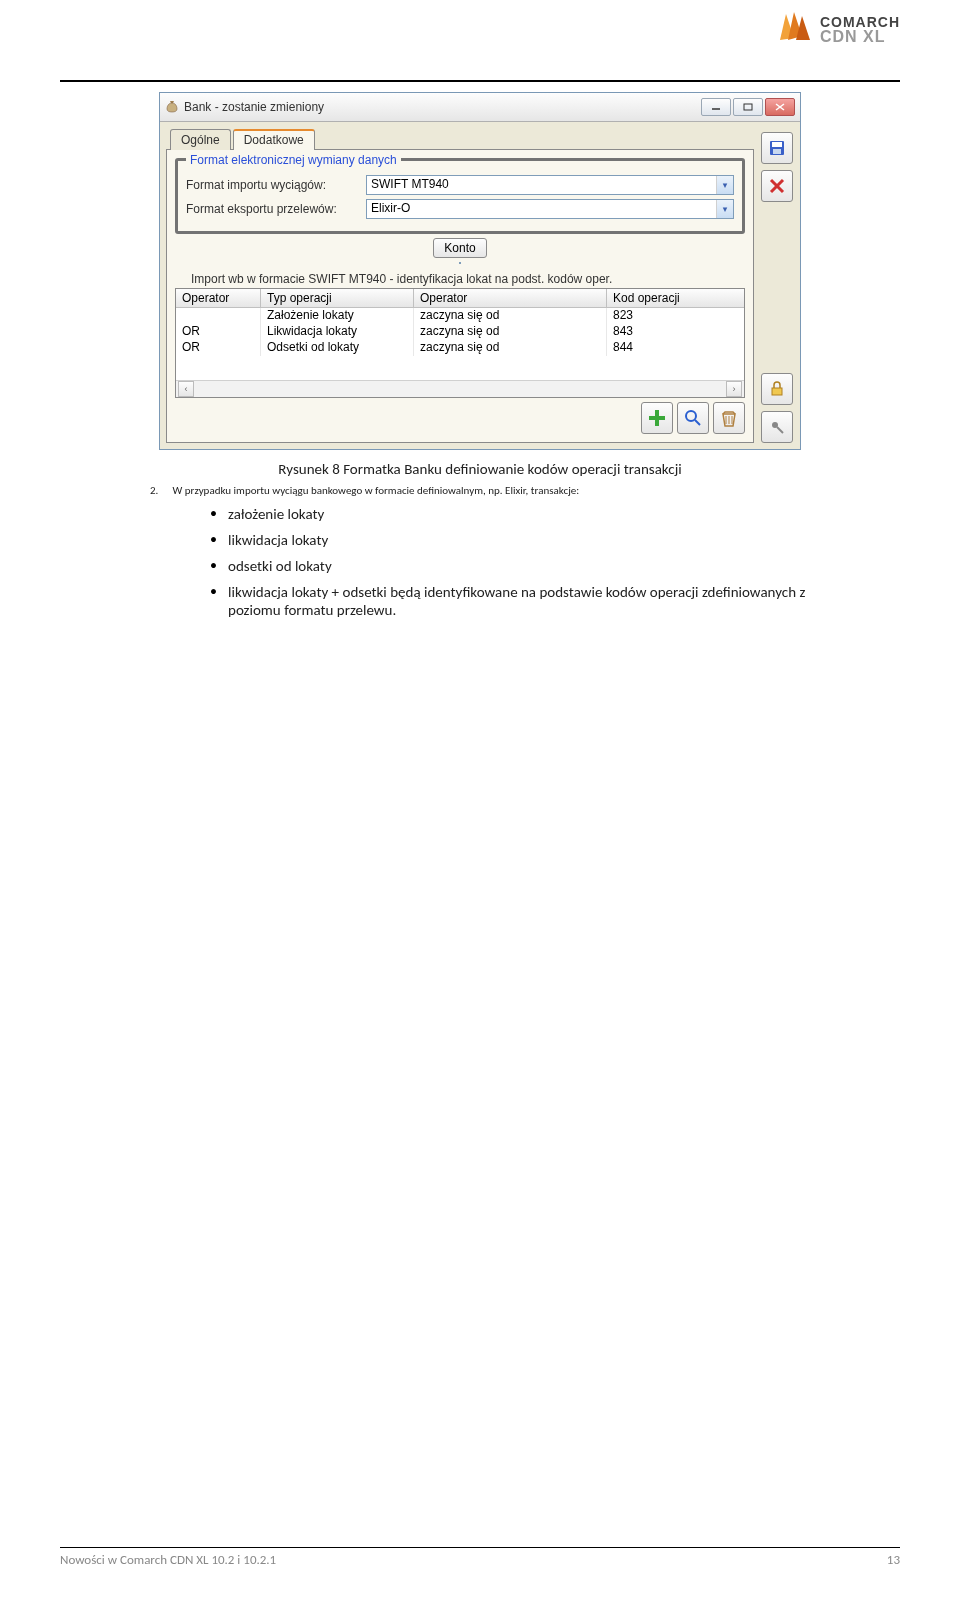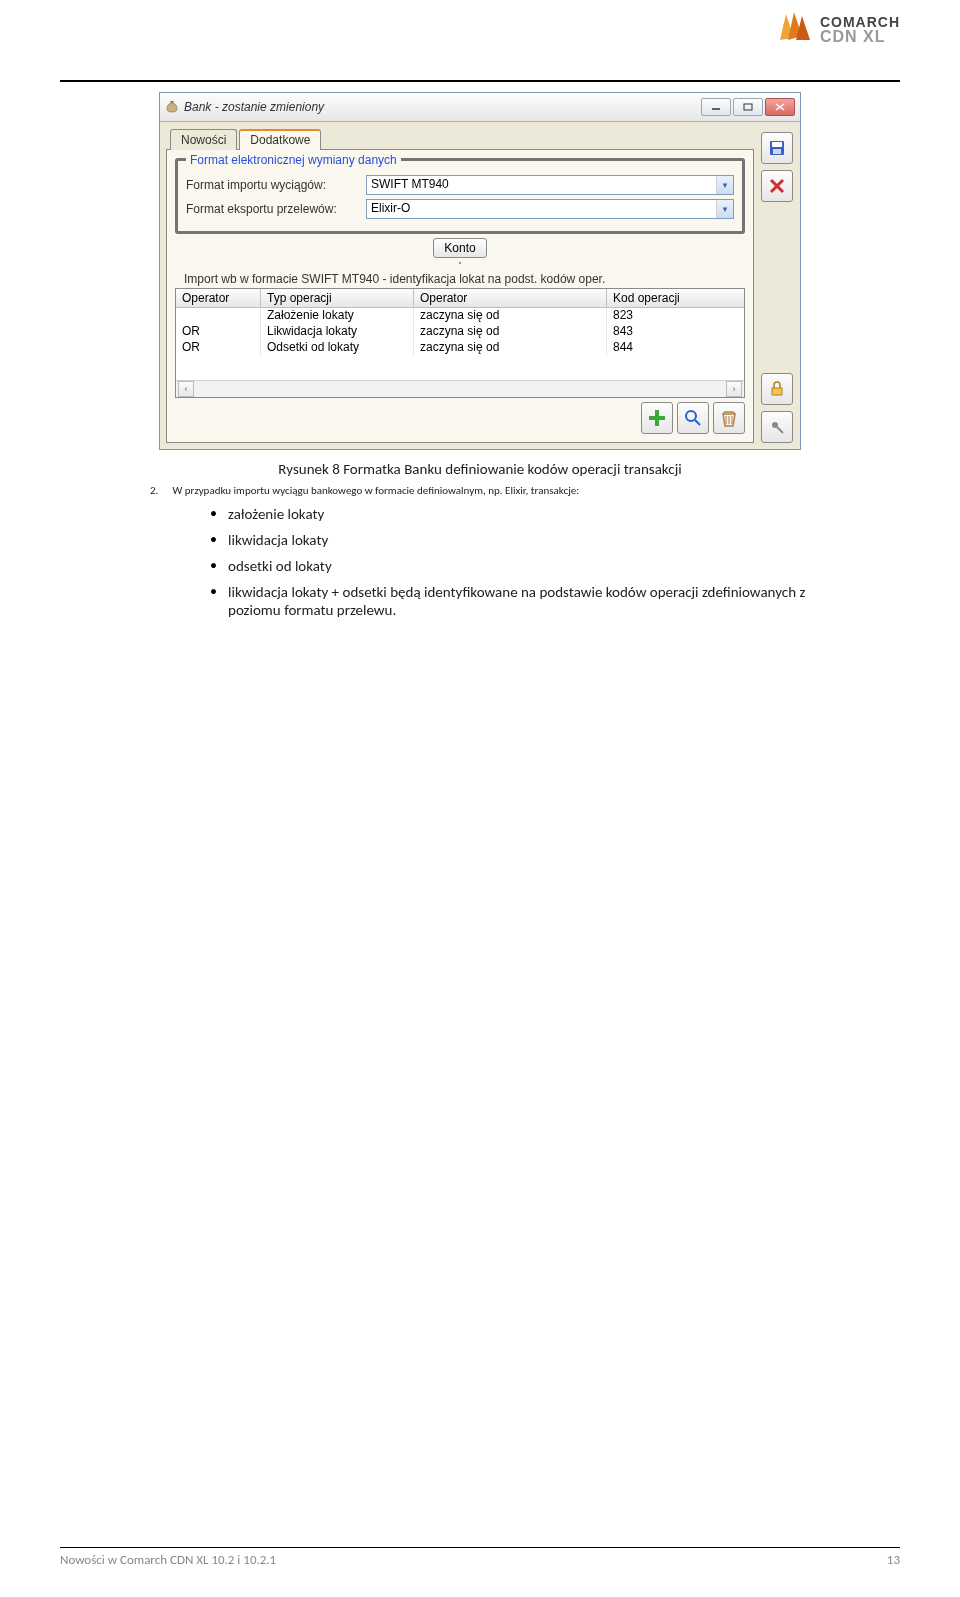--- a/index.html
+++ b/index.html
@@ -65,21 +65,20 @@
     padding: 3px 5px;
     height: 22px;
   }
   .titlebar .icon {
     margin-right: 5px;
   }
   .titlebar .title {
     flex: 1;
     color: #333;
     font-size: 12px;
-    font-style: italic;
   }
   .winbtn {
     width: 28px;
     height: 16px;
     border: 1px solid #9aa7b5;
     margin-left: 2px;
     display: flex;
     align-items: center;
     justify-content: center;
     border-radius: 2px;
@@ -203,21 +202,21 @@
   }
   .konto-input {
     flex: 1;
     border: 1px solid #7f9db9;
     background: #fff;
     height: 18px;
   }
   .import-label {
     font-size: 12px;
     color: #333;
-    margin: 4px 0 2px 9px;
+    margin: 4px 0 2px 16px;
   }
   .grid {
     border: 1px solid #8a8a8a;
     background: #fff;
   }
   .grid-header {
     display: flex;
     background: linear-gradient(#fdfdfd, #e6e6e6);
     border-bottom: 1px solid #c0c0c0;
     justify-content: flex-end;
@@ -398,21 +397,21 @@
       <span class="winbtn close">
         <svg width="10" height="8">
             <line x1="1" y1="1" x2="9" y2="7" stroke="#fff" stroke-width="1.5"></line>
             <line x1="9" y1="1" x2="1" y2="7" stroke="#fff" stroke-width="1.5"></line>
           </svg>
       </span>
     </div>
     <div class="client">
       <div class="main-col">
         <div class="tabs">
-          <div class="tab">Nowości</div>
+          <div class="tab">Ogólne</div>
           <div class="tab active">Dodatkowe</div>
         </div>
         <div class="tab-panel">
 
           <div class="groupbox">
             <span class="groupbox-title">Format elektronicznej wymiany danych</span>
             <div class="form-row">
               <span class="form-label">Format importu wyciągów:</span>
               <div class="combo">
                 <span class="val">SWIFT MT940</span>

